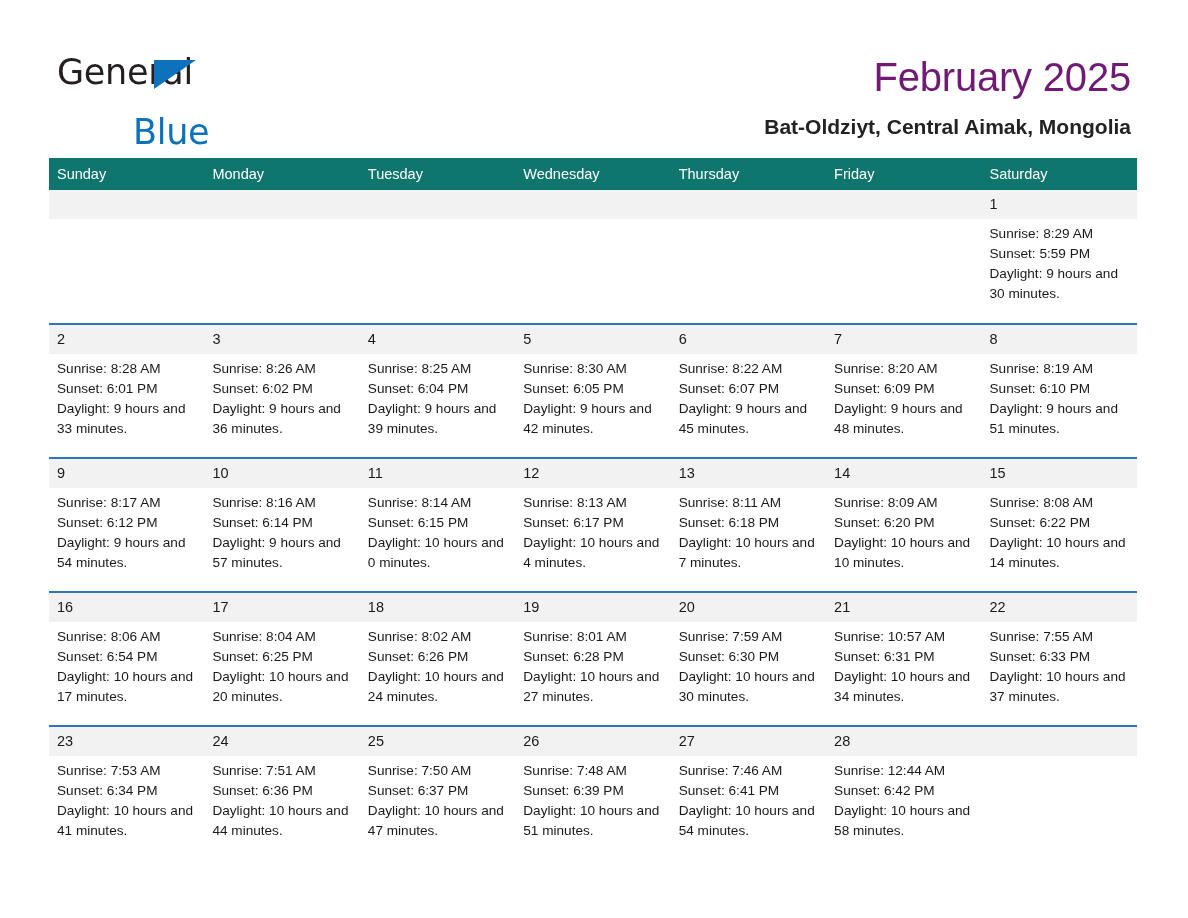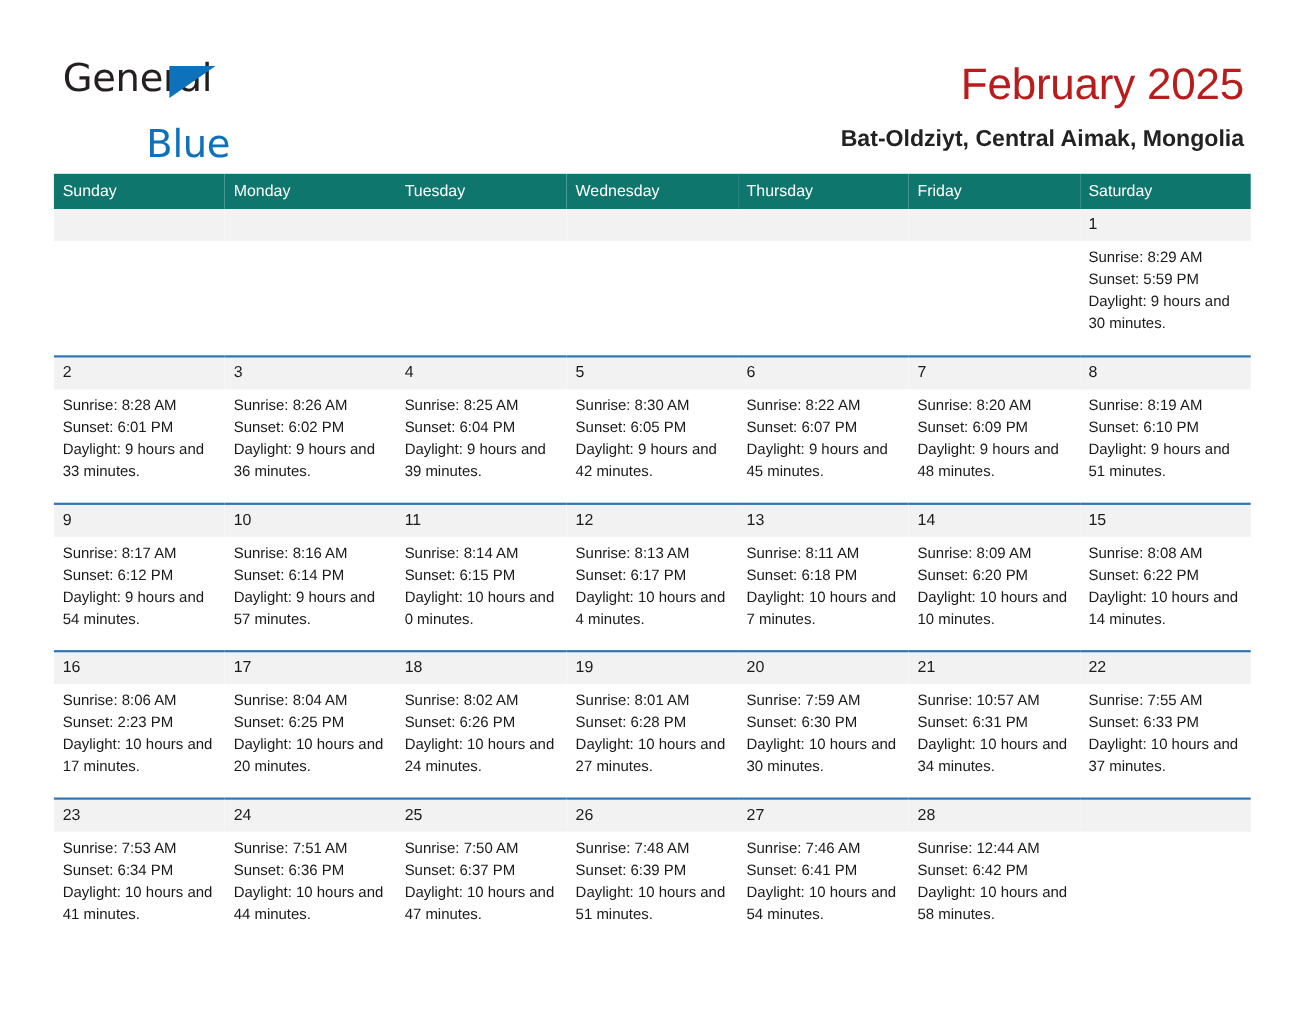--- a/index.html
+++ b/index.html
@@ -67,21 +67,21 @@
     font-weight: 400;
     line-height: 40px;
     margin-top: 24px;
   }
   .title {
     position: absolute;
     right: 57px;
     top: 52px;
     font-size: 40px;
     font-weight: 400;
-    color: #b91c1c;
+    color: #701a75;
     letter-spacing: -0.2px;
     white-space: nowrap;
     line-height: 50px;
   }
   .subtitle {
     position: absolute;
     right: 57px;
     top: 114px;
     font-size: 21px;
     font-weight: 700;
@@ -324,21 +324,21 @@
               <div>Sunset: 6:22 PM</div>
               <div class="daylight">Daylight: 10 hours and 14 minutes.</div>
             </div>
           </td>
         </tr>
         <tr class="week">
           <td class="cell-inner">
             <div class="daynum">16</div>
             <div class="info">
               <div>Sunrise: 8:06 AM</div>
-              <div>Sunset: 2:23 PM</div>
+              <div>Sunset: 6:54 PM</div>
               <div class="daylight">Daylight: 10 hours and 17 minutes.</div>
             </div>
           </td>
           <td class="cell-inner">
             <div class="daynum">17</div>
             <div class="info">
               <div>Sunrise: 8:04 AM</div>
               <div>Sunset: 6:25 PM</div>
               <div class="daylight">Daylight: 10 hours and 20 minutes.</div>
             </div>

